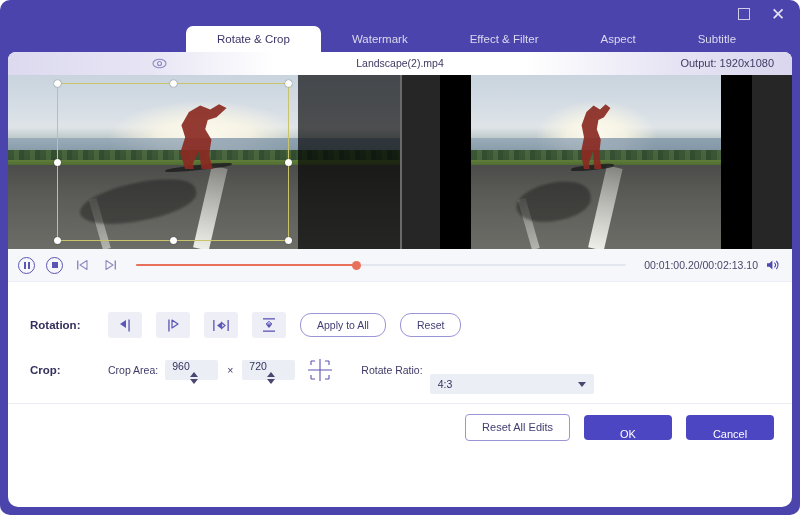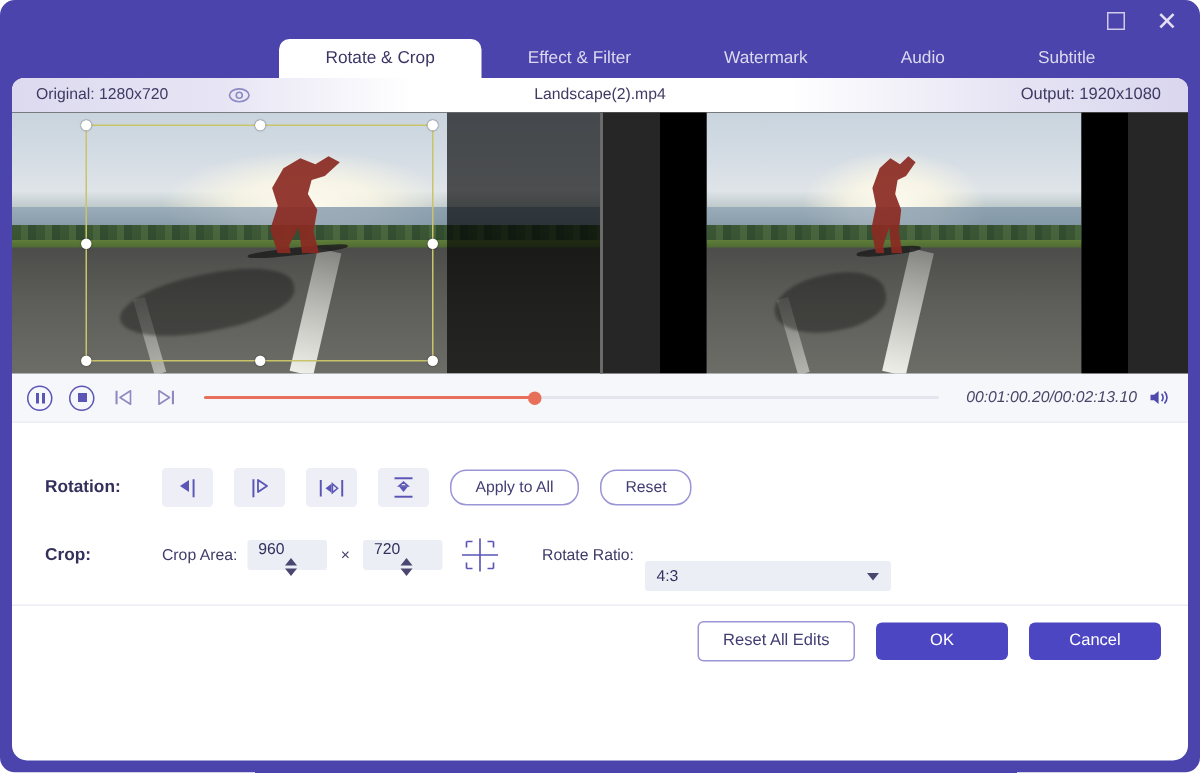--- a/index.html
+++ b/index.html
@@ -357,21 +357,20 @@
     border-radius: 50%;
     background: #e8705a;
     margin-left: -4.5px;
     cursor: pointer;
   }
   .time-label {
     font-size: 10.5px;
     color: #4a4668;
     margin-right: 8px;
     white-space: nowrap;
-    font-style: italic;
   }
   .vol-icon {
     margin-right: 12px;
     color: #4f49ad;
     display: flex;
     align-items: center;
     cursor: pointer;
   }
 
   
@@ -514,21 +513,21 @@
     text-align: center;
   }
   .btn-primary {
     height: 25px;
     width: 88px;
     border-radius: 4px;
     background: #4c46c2;
     color: #ffffff;
     font-size: 11px;
     display: flex;
-    align-items: center;
+    align-items: flex-end;
     justify-content: center;
     cursor: pointer;
     margin-left: 14px;
   }
 </style>
 </head>
 <body>
 
 <div id="app">
 
@@ -538,30 +537,29 @@
         <div class="win-sq"></div>
       </div>
       <div class="win-btn">
         <div class="win-x">✕</div>
       </div>
     </div>
   </div>
 
   <div class="tabs">
     <div class="tab active"><span>Rotate &amp; Crop</span></div>
+    <div class="tab"><span>Watermark</span></div>
     <div class="tab"><span>Effect &amp; Filter</span></div>
-    <div class="tab"><span>Watermark</span></div>
-    <div class="tab"><span>Audio</span></div>
+    <div class="tab"><span>Aspect</span></div>
     <div class="tab"><span>Subtitle</span></div>
   </div>
 
   <div class="card">
 
     <div class="infobar">
-      <div class="info-left">Original: 1280x720</div>
       <div class="eye-icon">
         <svg width="15" height="11" viewBox="0 0 15 11">
           <ellipse cx="7.5" cy="5.5" rx="6.5" ry="4.3" fill="none" stroke="#8d89c4" stroke-width="1.1"></ellipse>
           <circle cx="7.5" cy="5.5" r="2" fill="none" stroke="#8d89c4" stroke-width="1.1"></circle>
         </svg>
       </div>
       <div class="info-center">Landscape(2).mp4</div>
       <div class="info-right">Output: 1920x1080</div>
     </div>
 

